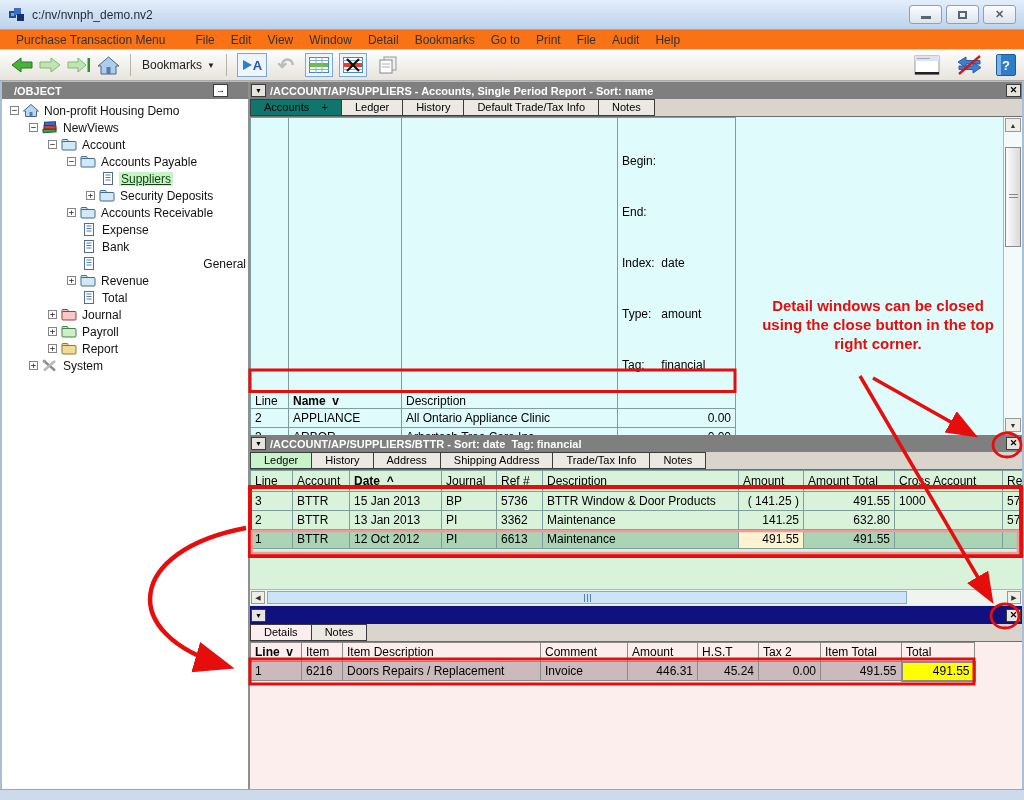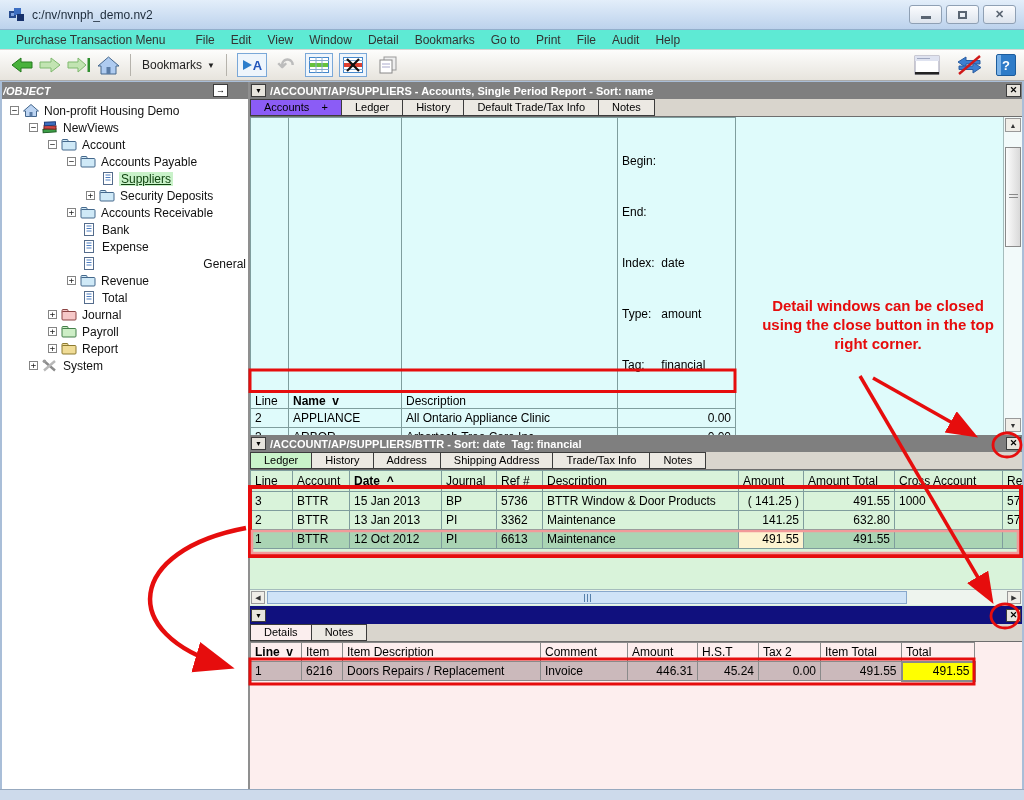--- a/index.html
+++ b/index.html
@@ -13,21 +13,21 @@
     background:linear-gradient(#e3eefa,#bcd2ec);border-bottom:1px solid #93aecb;
     display:flex;align-items:center;padding:0 8px;}
   #app-icon{width:17px;height:15px;margin-right:7px;}
   #title-text{font-size:12px;color:#1d2b3a;}
   #win-controls{margin-left:auto;display:flex;gap:4px;}
   .win-btn{width:33px;height:19px;border:1px solid #8fa0b4;border-radius:3px;
     background:linear-gradient(#fbfcfe,#dde4ed);display:flex;align-items:center;justify-content:center;}
   .win-btn .bar{width:10px;height:3px;background:#5a6572;margin-top:6px;}
   .win-btn .box{width:9px;height:8px;border:2px solid #5a6572;}
   .win-btn .x{font-size:11px;font-weight:bold;color:#5a6572;line-height:1;}
-  #menubar{position:absolute;left:0;top:30px;width:1024px;height:20px;background:#5eead4;
+  #menubar{position:absolute;left:0;top:30px;width:1024px;height:20px;background:#f97316;
     border-bottom:1px solid #d8d6d2;display:flex;align-items:center;font-size:12px;color:#333;padding-left:8px;}
   .menu-item{padding:1px 8px;white-space:pre;}
   .menu-item.first{padding-right:10px;}
   .menu-item.filegap{margin-left:12px;}
   #toolbar{position:absolute;left:0;top:50px;width:1024px;height:31px;
     background:linear-gradient(#fdfdfc,#e7e4dd);border-bottom:1px solid #aaa;
     display:flex;align-items:center;padding:0 8px;}
   .tsep{width:1px;height:22px;background:#b6b3ac;margin:0 7px;}
   .ticon{display:flex;align-items:center;justify-content:center;margin:0 3px;}
   #bookmarks-dd{font-size:12px;color:#222;display:flex;align-items:center;gap:5px;margin:0 4px;}
@@ -236,21 +236,21 @@
         </svg>
     </span>
     <span id="help-book">?</span>
   </div>
 </div>
 
 <div id="main">
 
   <div id="tree-panel">
     <div class="panel-header">
-      <span class="hdr-title" style="margin-left:0;font-style:italic;">/OBJECT</span>
+      <span class="hdr-title" style="margin-left:11px;">/OBJECT</span>
       <span class="hdr-spacer"></span>
       <span class="hdr-btn white"><span class="g9">→</span></span>
       <span class="hdr-btn" style="visibility:hidden;"></span>
     </div>
     <div id="tree-body">
 
       <div class="tree-item" style="padding-left:8px;">
         <span class="toggle">−</span>
         <svg class="tree-ic" viewBox="0 0 16 13">
             <polygon points="8,0.5 15.5,7 13.5,7 13.5,12.5 2.5,12.5 2.5,7 0.5,7" fill="#bcd4f2" stroke="#44668c"></polygon>
@@ -308,30 +308,30 @@
           </svg>
         <span class="tree-label">Accounts Receivable</span>
       </div>
       <div class="tree-item" style="padding-left:79px;">
         <svg class="tree-ic" viewBox="0 0 16 13">
             <rect x="3.5" y="0.5" width="9" height="12" fill="#fff" stroke="#546c8c"></rect>
             <line x1="5.5" y1="3" x2="10.5" y2="3" stroke="#4d7ec2"></line>
             <line x1="5.5" y1="5.5" x2="10.5" y2="5.5" stroke="#4d7ec2"></line>
             <line x1="5.5" y1="8" x2="10.5" y2="8" stroke="#4d7ec2"></line>
           </svg>
-        <span class="tree-label">Bank</span>
+        <span class="tree-label">Expense</span>
       </div>
       <div class="tree-item" style="padding-left:79px;">
         <svg class="tree-ic" viewBox="0 0 16 13">
             <rect x="3.5" y="0.5" width="9" height="12" fill="#fff" stroke="#546c8c"></rect>
             <line x1="5.5" y1="3" x2="10.5" y2="3" stroke="#4d7ec2"></line>
             <line x1="5.5" y1="5.5" x2="10.5" y2="5.5" stroke="#4d7ec2"></line>
             <line x1="5.5" y1="8" x2="10.5" y2="8" stroke="#4d7ec2"></line>
           </svg>
-        <span class="tree-label">Expense</span>
+        <span class="tree-label">Bank</span>
       </div>
       <div class="tree-item" style="padding-left:79px;justify-content:space-between;">
         <svg class="tree-ic" viewBox="0 0 16 13">
             <rect x="3.5" y="0.5" width="9" height="12" fill="#fff" stroke="#546c8c"></rect>
             <line x1="5.5" y1="3" x2="10.5" y2="3" stroke="#4d7ec2"></line>
             <line x1="5.5" y1="5.5" x2="10.5" y2="5.5" stroke="#4d7ec2"></line>
             <line x1="5.5" y1="8" x2="10.5" y2="8" stroke="#4d7ec2"></line>
           </svg>
         <span class="tree-label">General</span>
       </div>
@@ -389,21 +389,21 @@
   </div>
 
   <div id="acc-panel">
     <div class="panel-header">
       <span class="hdr-btn"><span class="g7">▼</span></span>
       <span class="hdr-title">/ACCOUNT/AP/SUPPLIERS - Accounts, Single Period Report - Sort: name</span>
       <span class="hdr-spacer"></span>
       <span class="hdr-btn"><span class="g9">✕</span></span>
     </div>
     <div class="tabbar">
-      <span class="tab" style="background:#8b5cf6;">Accounts    +</span>
+      <span class="tab" style="background:#0f766e;">Accounts    +</span>
       <span class="tab">Ledger</span>
       <span class="tab">History</span>
       <span class="tab">Default Trade/Tax Info</span>
       <span class="tab">Notes</span>
     </div>
     <div id="acc-body">
       <table class="grid" id="acc-table">
         <colgroup>
             <col style="width:38px">
             <col style="width:113px">

